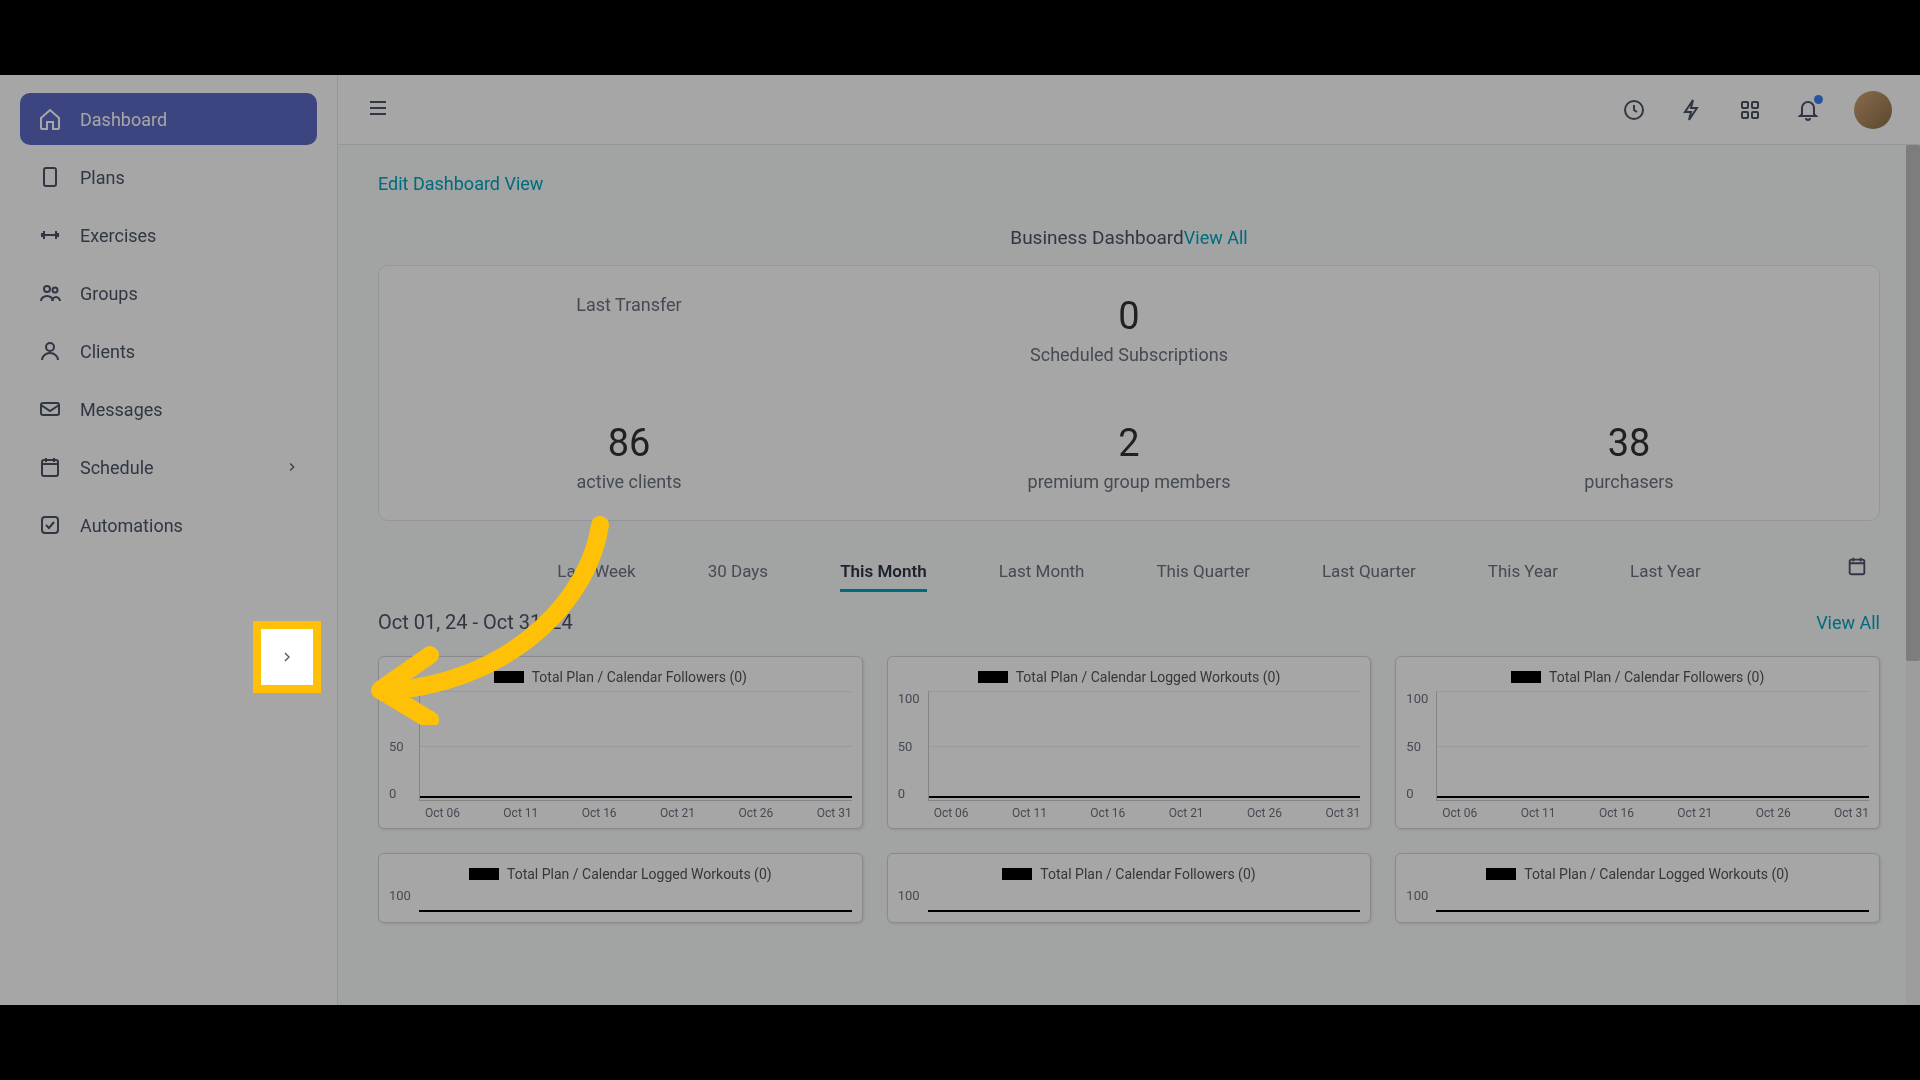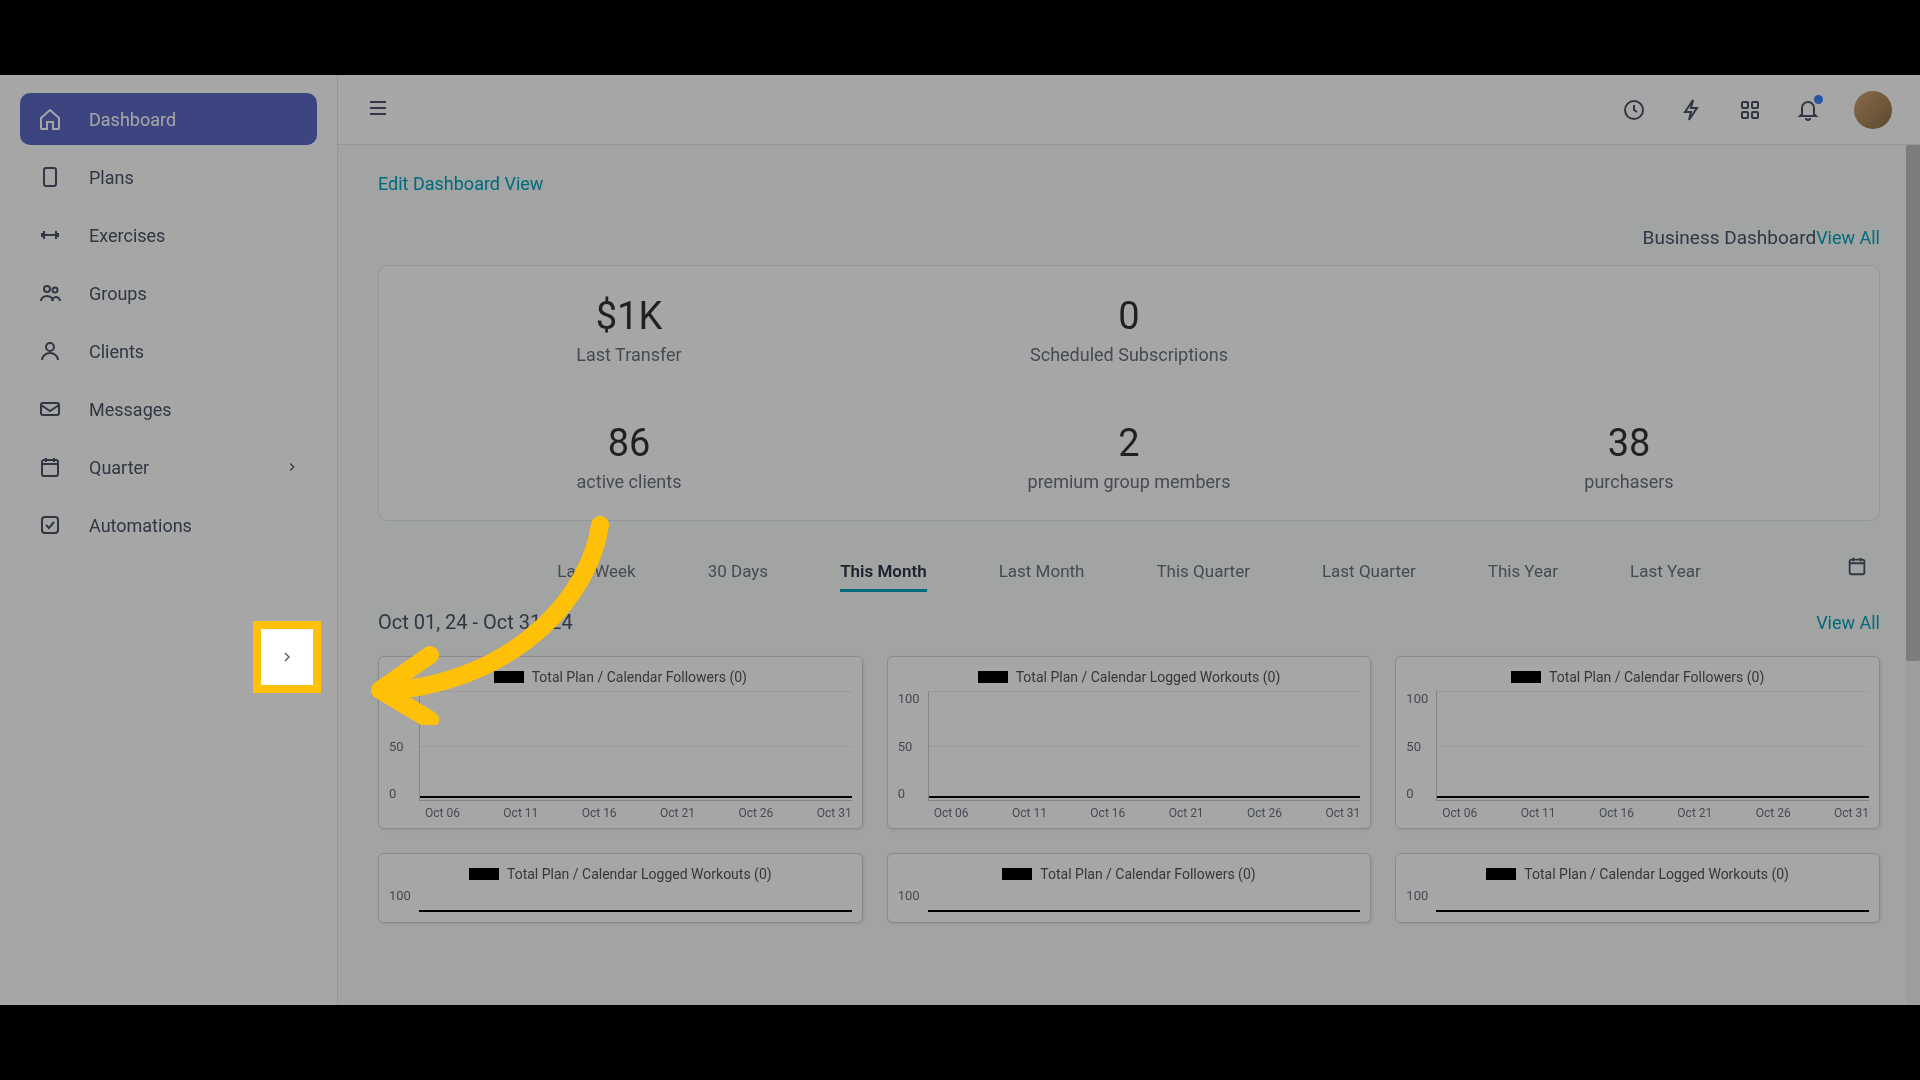--- a/index.html
+++ b/index.html
@@ -4,38 +4,38 @@
   <style>
     * { margin: 0; padding: 0; box-sizing: border-box; font-family: -apple-system, BlinkMacSystemFont, "Segoe UI", Roboto, sans-serif; }
     body { background: #000; width: 1920px; height: 1080px; overflow: hidden; position: relative; }
     .letterbox-top, .letterbox-bottom { background: #000; width: 100%; height: 75px; position: absolute; left: 0; z-index: 5; }
     .letterbox-top { top: 0; }
     .letterbox-bottom { bottom: 0; }
     .app-frame { position: absolute; top: 75px; left: 0; width: 1920px; height: 930px; background: #f9fafb; display: flex; }
     .overlay-dim { position: absolute; inset: 0; background: rgba(0,0,0,0.35); z-index: 2; pointer-events: none; }
     
     .sidebar { width: 337px; background: #fff; padding: 18px 20px; display: flex; flex-direction: column; gap: 6px; }
-    .nav-item { display: flex; align-items: center; gap: 27px; padding: 14px 18px; border-radius: 10px; color: #4a5568; font-size: 18px; cursor: pointer; position: relative; }
+    .nav-item { display: flex; align-items: center; gap: 18px; padding: 14px 18px; border-radius: 10px; color: #4a5568; font-size: 18px; cursor: pointer; position: relative; }
     .nav-item.active { background: #5c6ac4; color: #fff; }
     .nav-item .icon { width: 24px; height: 24px; display: flex; align-items: center; justify-content: center; flex-shrink: 0; }
     .nav-item .chev { margin-left: auto; }
     .nav-item svg { stroke: currentColor; stroke-width: 2; fill: none; }
     
     .main { flex: 1; display: flex; flex-direction: column; overflow: hidden; border-left: 1px solid #e5e7eb; }
     .topbar { height: 70px; border-bottom: 1px solid #e5e7eb; display: flex; align-items: center; padding: 0 28px; background: #fff; }
     .topbar-right { margin-left: auto; display: flex; align-items: center; gap: 34px; }
     .topbar-right .icon { width: 24px; height: 24px; color: #4a5568; cursor: pointer; position: relative; }
     .topbar-right .icon svg { stroke: currentColor; stroke-width: 2; fill: none; }
     .avatar { width: 38px; height: 38px; border-radius: 50%; background: linear-gradient(135deg, #d4a574, #8b6f47); }
     .badge-dot { width: 9px; height: 9px; background: #3b82f6; border-radius: 50%; position: absolute; top: -3px; right: -3px; }
     
     .content { padding: 28px 40px; overflow-y: auto; flex: 1; }
     .edit-link { color: #00a5bf; font-size: 18px; margin-bottom: 32px; display: inline-block; cursor: pointer; }
     
-    .section-header { display: flex; align-items: center; justify-content: flex-end; margin-bottom: 16px; }
+    .section-header { display: flex; align-items: center; justify-content: center; margin-bottom: 16px; }
     .section-title { color: #4a5568; font-size: 19px; font-weight: 400; }
     .view-all { color: #00a5bf; font-size: 18px; cursor: pointer; }
     
     .stats-card { border: 1px solid #e2e8f0; border-radius: 10px; background: #fff; }
     .stats-row { display: grid; grid-template-columns: repeat(3, 1fr); }
     .stat { text-align: center; padding: 28px 20px; }
     .stat-value { font-size: 38px; color: #333; margin-bottom: 6px; font-weight: 400; }
     .stat-label { color: #6b7280; font-size: 18px; }
     
     .tabs-wrap { display: flex; align-items: center; gap: 48px; padding: 40px 8px 0; position: relative; }
@@ -127,21 +127,21 @@
         </span>
       <span>Messages</span>
     </div>
     <div class="nav-item">
       <span class="icon">
           <svg viewBox="0 0 24 24">
             <rect x="4" y="5" width="16" height="16" rx="2"></rect>
             <path d="M4 9h16M8 3v4M16 3v4"></path>
           </svg>
         </span>
-      <span>Quarter</span>
+      <span>Schedule</span>
       <span class="chev"><svg width="14" height="14" viewBox="0 0 24 24">
             <path d="M9 6l6 6-6 6"></path>
           </svg></span>
     </div>
     <div class="nav-item">
       <span class="icon">
           <svg viewBox="0 0 24 24">
             <rect x="4" y="4" width="16" height="16" rx="3"></rect>
             <path d="M8 12l3 3 5-6"></path>
           </svg>
@@ -185,21 +185,20 @@
       <a class="edit-link">Edit Dashboard View</a>
 
       <div class="section-header">
         <div class="section-title">Business Dashboard</div>
         <a class="view-all">View All</a>
       </div>
 
       <div class="stats-card">
         <div class="stats-row">
           <div class="stat">
-            <div class="stat-value">$1K</div>
             <div class="stat-label">Last Transfer</div>
           </div>
           <div class="stat">
             <div class="stat-value">0</div>
             <div class="stat-label">Scheduled Subscriptions</div>
           </div>
         </div>
         <div class="stats-row">
           <div class="stat">
             <div class="stat-value">86</div>

